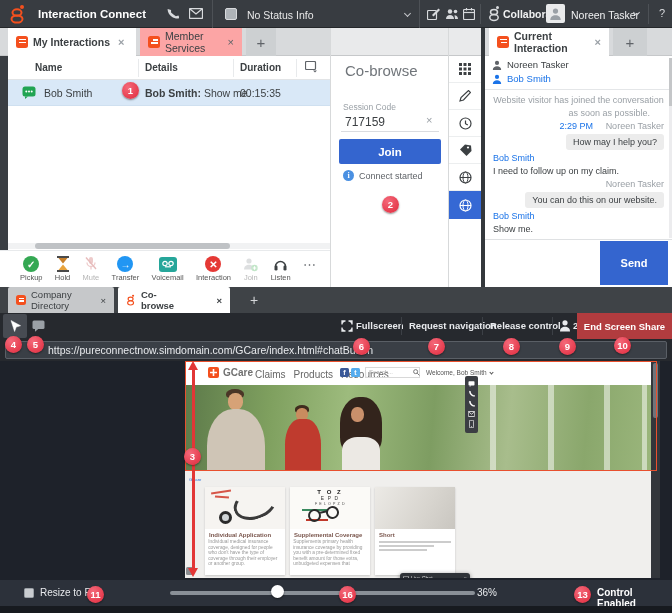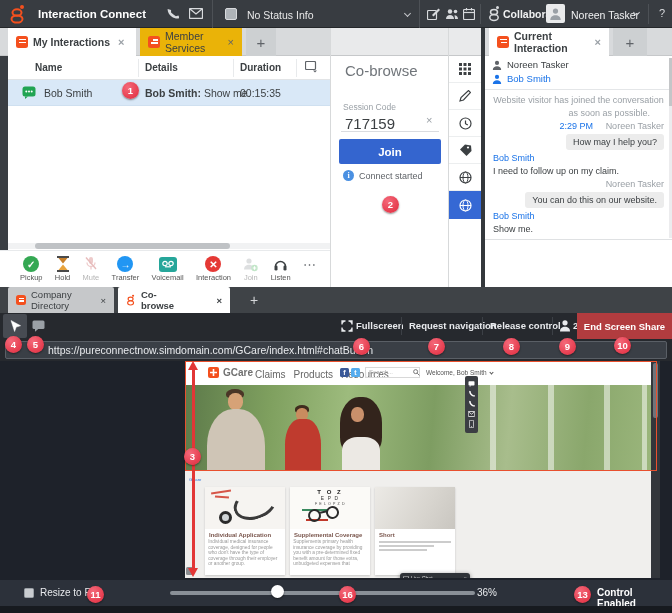--- a/index.html
+++ b/index.html
@@ -52,21 +52,21 @@
   .cicon { width:16px; height:16px; border-radius:50%; display:flex; align-items:center;
            justify-content:center; color:#fff; font-size:10px; font-weight:bold; }
 
   
   .cbpanel { position:absolute; left:330px; top:28px; width:118px; height:259px; background:#fff;
              border-left:1px solid #d7d9da; }
   .graycap { position:absolute; left:0; top:0; width:100%; height:28px; background:#e9eaeb;
              border-bottom:1px solid #c6c8ca; }
   .cbtitle { position:absolute; left:14px; top:34px; font-size:15px; color:#70757a; }
   .cblab { position:absolute; left:12px; top:74px; font-size:8.5px; color:#9aa0a6; }
-  .cbval { position:absolute; left:14px; top:87px; font-size:15px; color:#3c4043; }
+  .cbval { position:absolute; left:14px; top:87px; font-size:12px; color:#3c4043; }
   .cbx { position:absolute; left:95px; top:86px; font-size:11px; color:#9aa0a6; }
   .cbline { position:absolute; left:10px; top:103px; width:98px; height:1px; background:#dadce0; }
   .joinbtn { position:absolute; left:8px; top:111px; width:102px; height:25px; background:#3465cf;
              color:#fff; font-size:11.5px; font-weight:bold; display:flex; align-items:center;
              justify-content:center; border-radius:2px; }
   .inforow { position:absolute; left:12px; top:142px; display:flex; align-items:center; gap:5px; }
   .infoi { width:11px; height:11px; border-radius:50%; background:#4a90e2; color:#fff; font-size:8px;
            font-weight:bold; display:flex; align-items:center; justify-content:center; font-family:"Liberation Serif", serif; }
   .infotxt { font-size:9px; color:#5f6368; }
 
@@ -246,21 +246,21 @@
   <div class="lpanel">
     <div class="tabbar">
       <div class="tab active" style="left:8px;width:128px;font-weight:bold;">
         <span class="oicon">
             <i style="top:3px;"></i>
             <i style="top:6px;"></i>
           </span>
         <span>My Interactions</span>
         <span class="x">×</span>
       </div>
-      <div class="tab" style="left:140px;width:102px;background:#eab308;">
+      <div class="tab" style="left:140px;width:102px;background:#fca5a5;">
         <span class="oicon">
             <i style="top:3px;left:5px;"></i>
             <i style="top:6px;"></i>
           </span>
         <span>Member Services</span>
         <span class="x" style="color:#5f6368;">×</span>
       </div>
       <div class="plus" style="left:246px;">+</div>
     </div>
     <div class="lstrip"></div>
@@ -470,20 +470,21 @@
       </div>
       <div class="mrow r"><span class="bub">How may I help you?</span></div>
       <div class="mrow blue">Bob Smith</div>
       <div class="mrow dark">I need to follow up on my claim.</div>
       <div class="mrow r gray">Noreen Tasker</div>
       <div class="mrow r"><span class="bub">You can do this on our website.</span></div>
       <div class="mrow blue">Bob Smith</div>
       <div class="mrow dark">Show me.</div>
     </div>
     <div class="chatin"></div>
+    <div class="sendbtn">Send</div>
     <div class="vscroll">
         <div class="vthumb"></div>
       </div>
   </div>
   <div class="mainsep"></div>
 
   <div class="stabbar">
     <div class="stab" style="left:8px;width:106px;background:#c6c8ca;">
       <span class="oicon" style="width:10px;height:10px;">
           <i style="top:2.5px;"></i>

